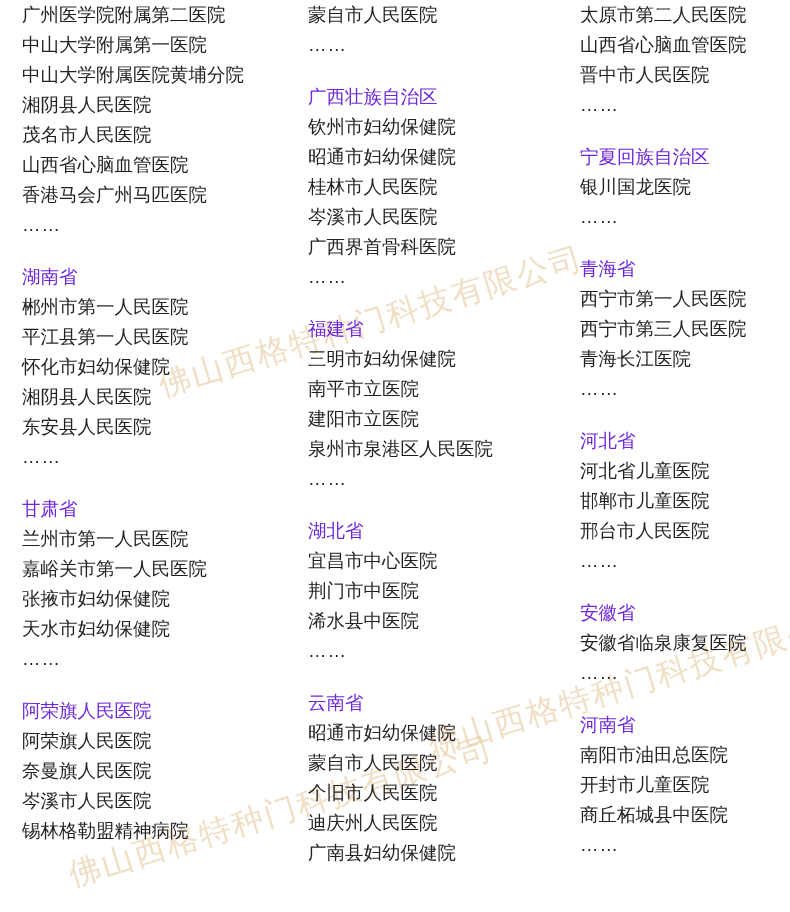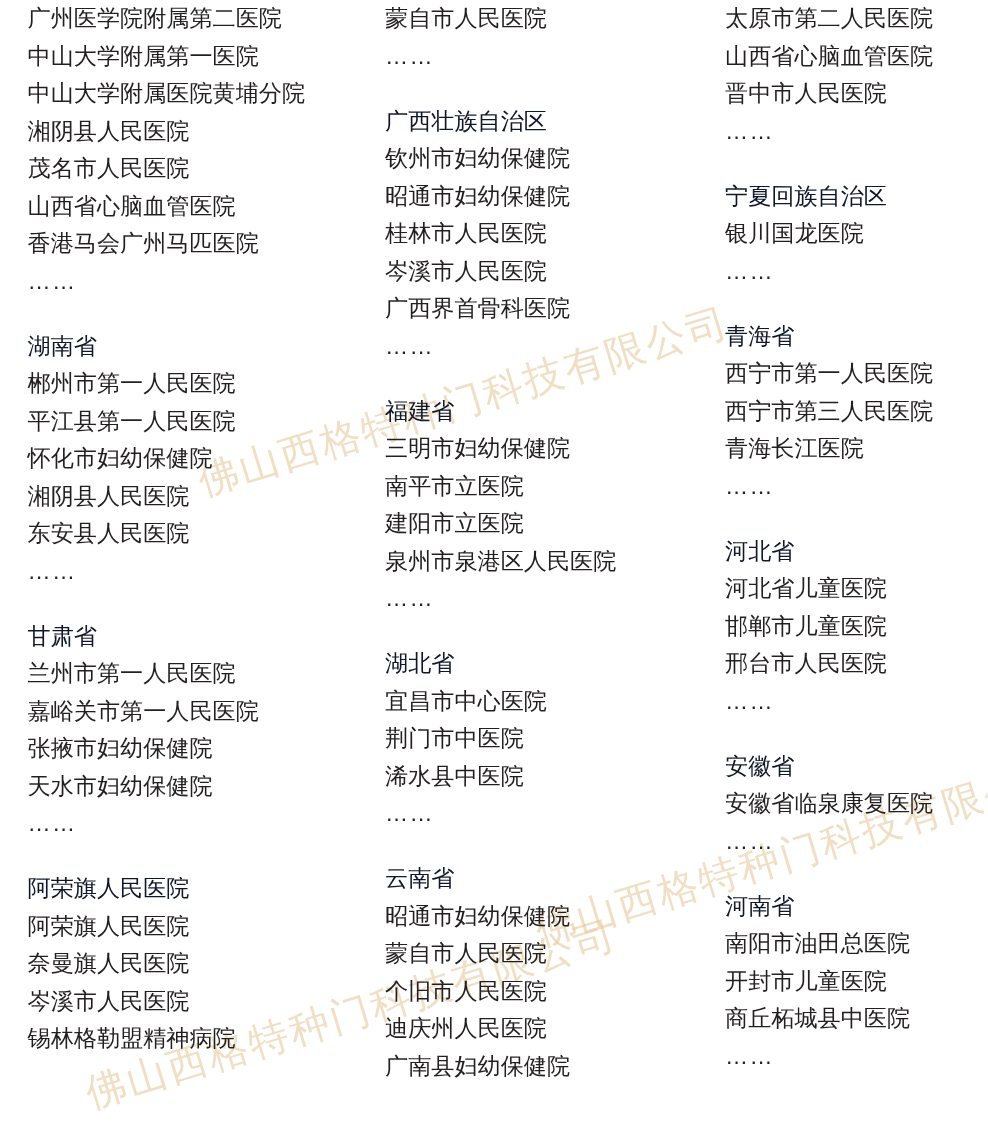--- a/index.html
+++ b/index.html
@@ -46,21 +46,21 @@
   }
   .column {
     flex: 0 0 auto;
     box-sizing: border-box;
   }
   .col-0 { width: 286px; }
   .col-1 { width: 272px; }
   .col-2 { width: 212px; }
 
   .region-title {
-    color: #0f172a;
+    color: #6d28d9;
     font-size: 18.5px;
     line-height: 30px;
     margin: 0;
     white-space: nowrap;
   }
   .hospital {
     font-size: 18.5px;
     line-height: 30px;
     color: #231f20;
     white-space: nowrap;

